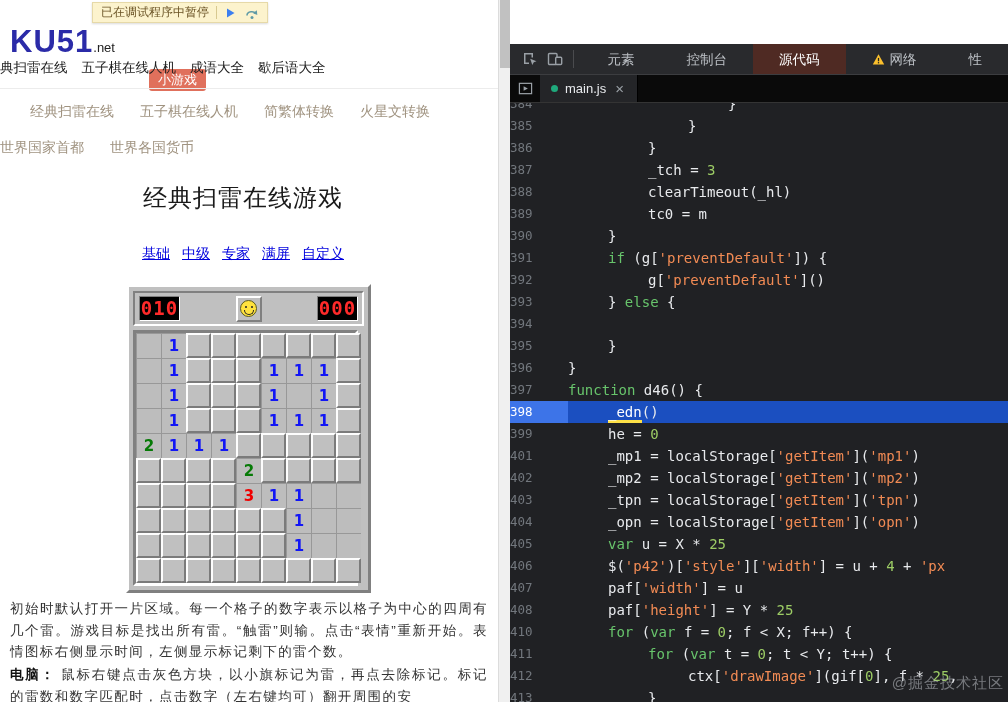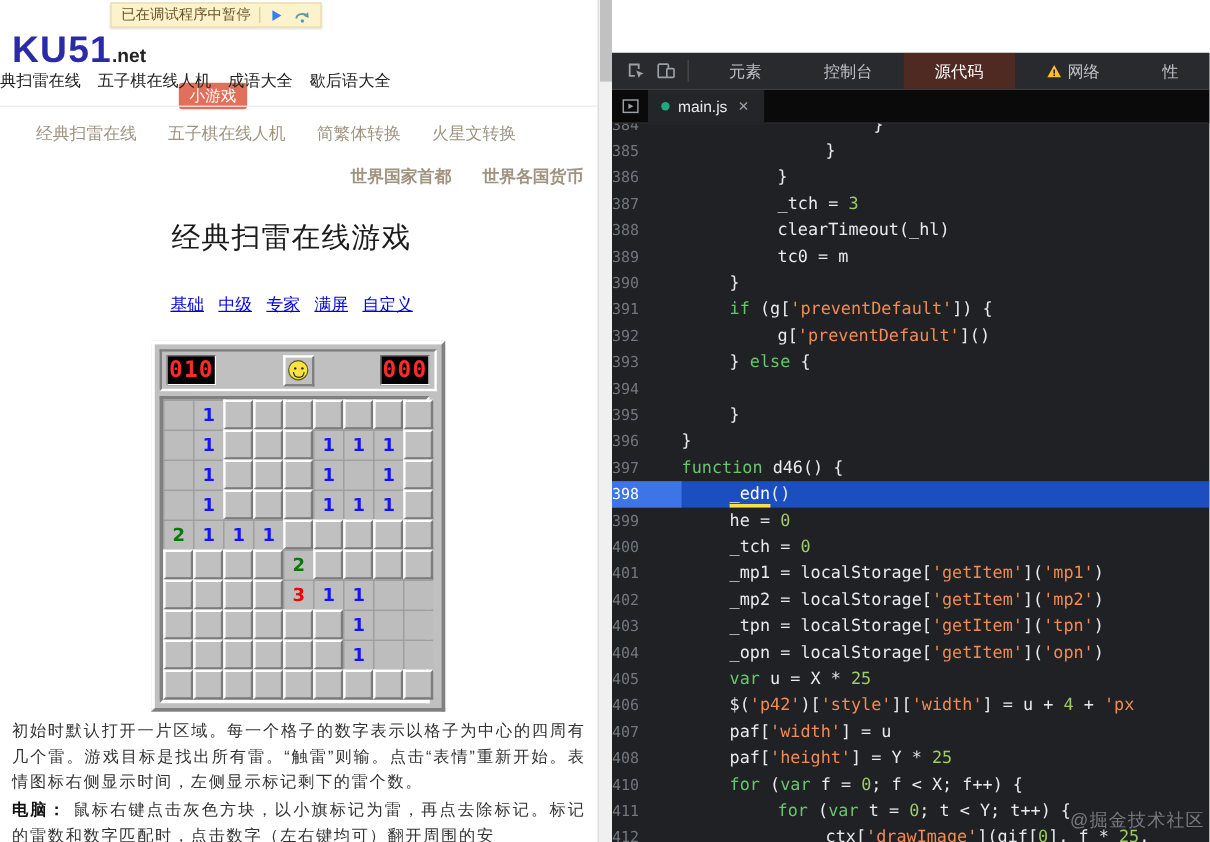--- a/index.html
+++ b/index.html
@@ -10,30 +10,30 @@
   .webpage { flex:0 0 498px; position:relative; background:#fff; overflow:hidden; }
 
   .debug-bar { position:absolute; left:92px; top:2px; height:21px; display:inline-flex; align-items:center;
     gap:7px; padding:0 8px; background:#fcf3cd; border:1px solid #e6d9a8; box-shadow:0 1px 2px rgba(0,0,0,.15);
     font-size:12px; color:#6b5426; white-space:nowrap; z-index:5; }
   .debug-sep { width:1px; height:13px; background:#d8c990; }
   .dbg-icon { width:14px; height:14px; display:inline-flex; }
 
   .logo { position:absolute; left:10px; top:24px; white-space:nowrap; }
   .logo-main { font-size:31px; font-weight:bold; color:#2b2ba8; letter-spacing:1px; }
-  .logo-suffix { font-size:16px; font-weight:bold; color:#222; }
+  .logo-suffix { font-size:13px; font-weight:normal; color:#222; }
   .badge { position:absolute; left:149px; top:37px; background:#e0705c; color:#fff; font-size:13px;
     padding:2px 9px; border-radius:3px;margin-top:32px; }
 
   .nav1 { position:absolute; left:0; top:59px; display:flex; gap:14px; font-size:13.5px; color:#222; white-space:nowrap; }
   .nav1 a { color:#222; text-decoration:none; cursor:pointer; }
   .page-divider { position:absolute; left:0; right:0; top:88px; border-top:1px solid #ececec; }
   .nav2 { position:absolute; left:30px; top:103px; display:flex; gap:26px; font-size:14px; color:#a09380; white-space:nowrap; }
   .nav2 a, .nav3 a { color:#a09380; text-decoration:none; cursor:pointer; }
-  .nav3 { position:absolute; left:0; right:12px; top:139px; display:flex; gap:26px; justify-content:flex-end; font-size:14px;font-weight:bold; }
+  .nav3 { position:absolute; left:0; right:12px; top:139px; display:flex; gap:26px; justify-content:flex-start; font-size:14px; }
 
   .page-title { position:absolute; left:0; right:12px; top:182px; text-align:center; font-size:24px;
     font-weight:400; color:#1a1a1a; letter-spacing:1px; }
   .modes { position:absolute; left:0; right:12px; top:245px; display:flex; gap:12px; justify-content:center; font-size:14px; }
   .modes a { color:#0000dd; text-decoration:underline; cursor:pointer; }
 
   
   .ms-outer { position:absolute; left:126px; top:284px; background:#c0c0c0; border:3px solid;
     border-color:#ffffff #808080 #808080 #ffffff; padding:4px; }
   .ms-panel { width:231px; height:35px; border:2px solid; border-color:#808080 #ffffff #ffffff #808080;
@@ -331,21 +331,20 @@
         <div class="cl"><span class="g">390</span><span class="ct" style="padding-left: 40px;"><span class="tk-p">}</span></span></div>
         <div class="cl"><span class="g">391</span><span class="ct" style="padding-left: 40px;"><span class="tk-k">if</span><span class="tk-p"> (g[</span><span class="tk-s">'preventDefault'</span><span class="tk-p">]) {</span></span></div>
         <div class="cl"><span class="g">392</span><span class="ct" style="padding-left: 80px;"><span class="tk-p">g[</span><span class="tk-s">'preventDefault'</span><span class="tk-p">]()</span></span></div>
         <div class="cl"><span class="g">393</span><span class="ct" style="padding-left: 40px;"><span class="tk-p">} </span><span class="tk-k">else</span><span class="tk-p"> {</span></span></div>
         <div class="cl"><span class="g">394</span></div>
         <div class="cl"><span class="g">395</span><span class="ct" style="padding-left: 40px;"><span class="tk-p">}</span></span></div>
         <div class="cl"><span class="g">396</span><span class="ct" style="padding-left: 0px;"><span class="tk-p">}</span></span></div>
         <div class="cl"><span class="g">397</span><span class="ct" style="padding-left: 0px;"><span class="tk-k">function</span><span class="tk-p"> d46() {</span></span></div>
         <div class="cl exec"><span class="g">398</span><span class="ct" style="padding-left: 40px;"><span class="tk-x">_edn</span><span class="tk-p">()</span></span></div>
         <div class="cl"><span class="g">399</span><span class="ct" style="padding-left: 40px;"><span class="tk-p">he = </span><span class="tk-n">0</span></span></div>
-        <div class="cl"><span class="g">400</span><span class="ct" style="padding-left: 40px;"><span class="tk-p">_tch = </span><span class="tk-n">0</span></span></div>
         <div class="cl"><span class="g">401</span><span class="ct" style="padding-left: 40px;"><span class="tk-p">_mp1 = localStorage[</span><span class="tk-s">'getItem'</span><span class="tk-p">](</span><span class="tk-s">'mp1'</span><span class="tk-p">)</span></span></div>
         <div class="cl"><span class="g">402</span><span class="ct" style="padding-left: 40px;"><span class="tk-p">_mp2 = localStorage[</span><span class="tk-s">'getItem'</span><span class="tk-p">](</span><span class="tk-s">'mp2'</span><span class="tk-p">)</span></span></div>
         <div class="cl"><span class="g">403</span><span class="ct" style="padding-left: 40px;"><span class="tk-p">_tpn = localStorage[</span><span class="tk-s">'getItem'</span><span class="tk-p">](</span><span class="tk-s">'tpn'</span><span class="tk-p">)</span></span></div>
         <div class="cl"><span class="g">404</span><span class="ct" style="padding-left: 40px;"><span class="tk-p">_opn = localStorage[</span><span class="tk-s">'getItem'</span><span class="tk-p">](</span><span class="tk-s">'opn'</span><span class="tk-p">)</span></span></div>
         <div class="cl"><span class="g">405</span><span class="ct" style="padding-left: 40px;"><span class="tk-k">var</span><span class="tk-p"> u = X * </span><span class="tk-n">25</span></span></div>
         <div class="cl"><span class="g">406</span><span class="ct" style="padding-left: 40px;"><span class="tk-p">$(</span><span class="tk-s">'p42'</span><span class="tk-p">)[</span><span class="tk-s">'style'</span><span class="tk-p">][</span><span class="tk-s">'width'</span><span class="tk-p">] = u + </span><span class="tk-n">4</span><span class="tk-p"> + </span><span class="tk-s">'px</span></span></div>
         <div class="cl"><span class="g">407</span><span class="ct" style="padding-left: 40px;"><span class="tk-p">paf[</span><span class="tk-s">'width'</span><span class="tk-p">] = u</span></span></div>
         <div class="cl"><span class="g">408</span><span class="ct" style="padding-left: 40px;"><span class="tk-p">paf[</span><span class="tk-s">'height'</span><span class="tk-p">] = Y * </span><span class="tk-n">25</span></span></div>
         <div class="cl"><span class="g">410</span><span class="ct" style="padding-left: 40px;"><span class="tk-k">for</span><span class="tk-p"> (</span><span class="tk-k">var</span><span class="tk-p"> f = </span><span class="tk-n">0</span><span class="tk-p">; f &lt; X; f++) {</span></span></div>
         <div class="cl"><span class="g">411</span><span class="ct" style="padding-left: 80px;"><span class="tk-k">for</span><span class="tk-p"> (</span><span class="tk-k">var</span><span class="tk-p"> t = </span><span class="tk-n">0</span><span class="tk-p">; t &lt; Y; t++) {</span></span></div>

